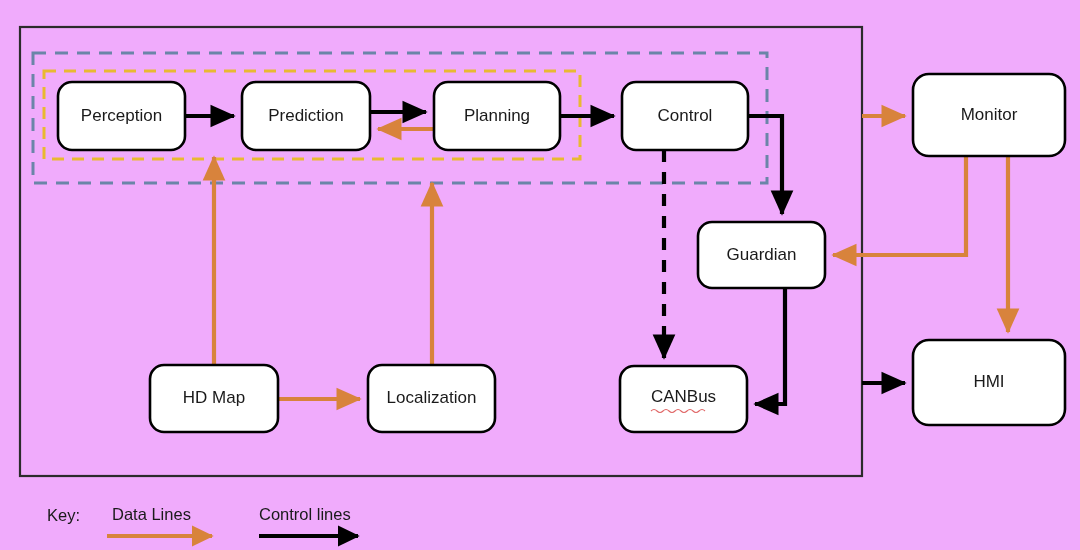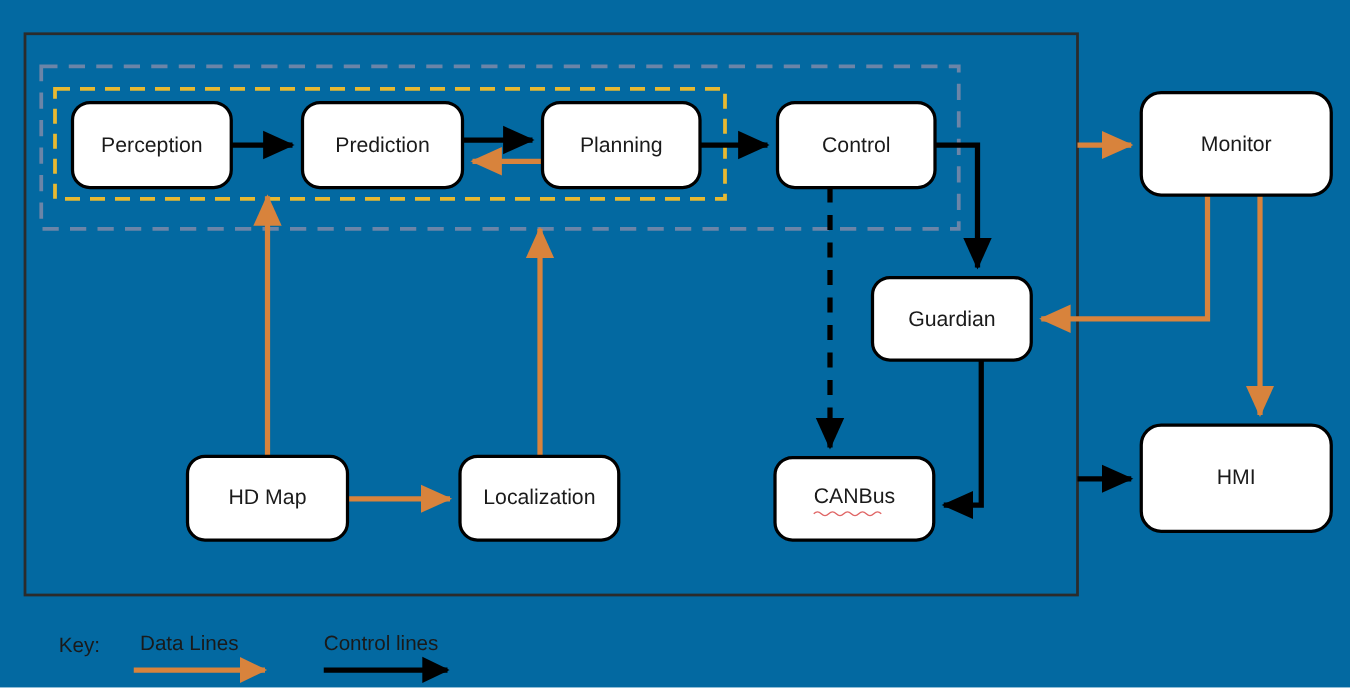--- a/index.html
+++ b/index.html
@@ -4,21 +4,21 @@
 <style>
   html, body {
     margin: 0;
     padding: 0;
     background: #ffffff;
   }
   #page {
     position: relative;
     width: 1080px;
     height: 550px;
-    background: #0369a1;
+    background: #f0abfc;
     font-family: "Liberation Sans", sans-serif;
     overflow: hidden;
   }
   svg.canvas {
     position: absolute;
     left: 0;
     top: 0;
     width: 1080px;
     height: 550px;
   }

